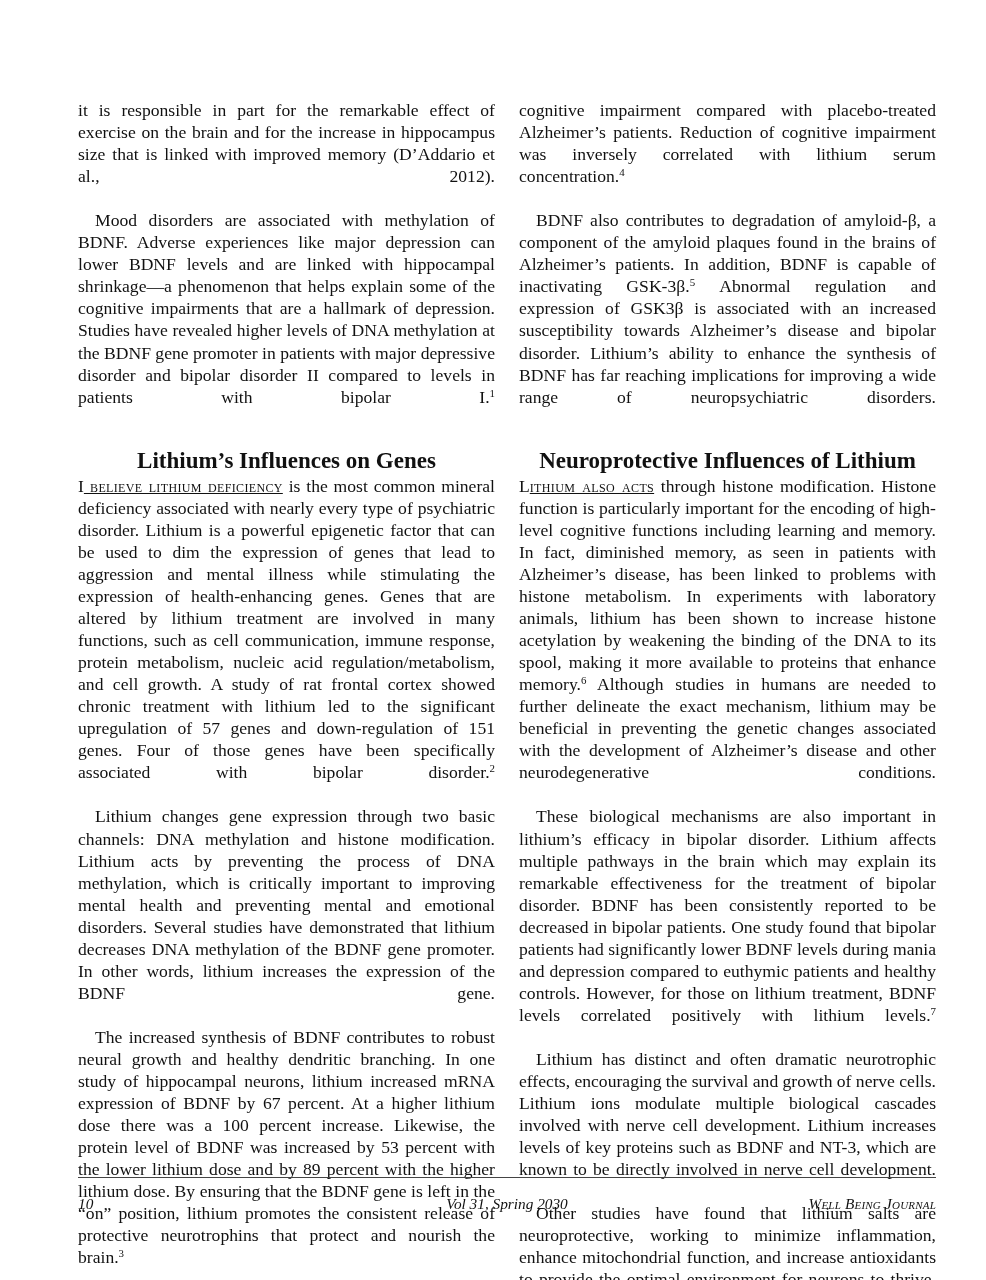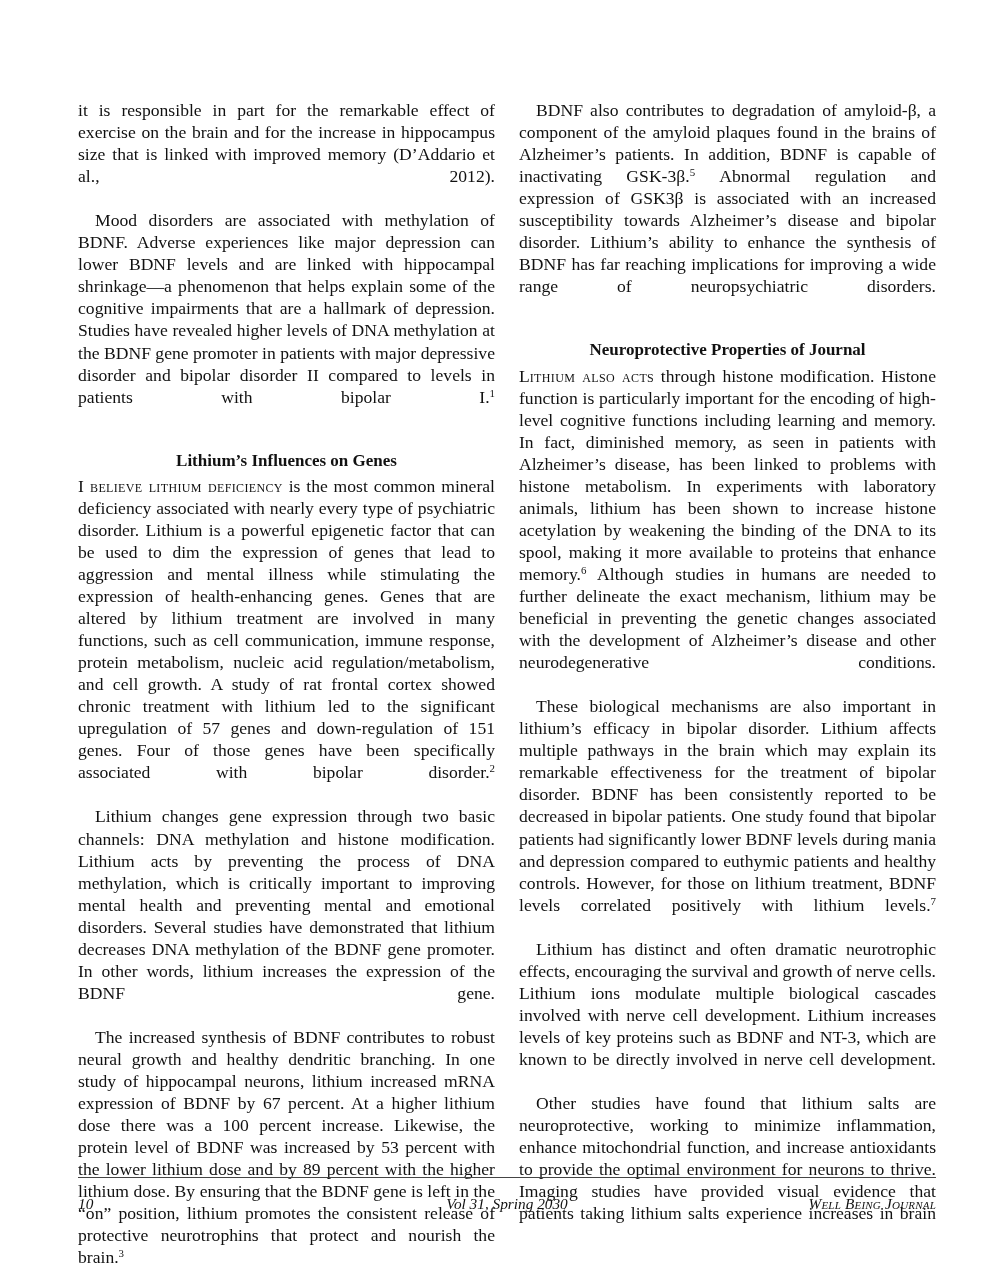--- a/index.html
+++ b/index.html
@@ -67,34 +67,35 @@
   p.para::after {
     content: "";
     display: inline-block;
     width: 100%;
   }
 
   
   h2.section-heading {
     margin: 0;
     padding: 0;
-    font-size: 17px;
+    font-size: 23px;
     line-height: 22.05px;
     font-weight: bold;
     text-align: center;
     text-indent: 0;
   }
   .heading-space-before { height: 20px; }
   .heading-space-after  { height: 3px; }
 
   
   .smallcaps {
     font-variant: small-caps;
     font-feature-settings: "smcp" 1;
     letter-spacing: 0.35px;
+    text-decoration: underline;
   }
 
   
   sup.fn {
     font-size: 0.62em;
     line-height: 0;
     vertical-align: 0.58em;
     letter-spacing: 0;
   }
 
@@ -159,25 +160,26 @@
       <p class="para noindent"><span>I</span><span class="smallcaps"> believe lithium deficiency</span><span> is the most common mineral deficiency associated with nearly every type of psychiatric disorder. Lithium is a powerful epigenetic factor that can be used to dim the expression of genes that lead to aggression and mental illness while stimulating the expression of health-enhancing genes. Genes that are altered by lithium treatment are involved in many functions, such as cell communication, immune response, protein metabolism, nucleic acid regulation/metabolism, and cell growth. A study of rat frontal cortex showed chronic treatment with lithium led to the significant upregulation of 57 genes and down-regulation of 151 genes. Four of those genes have been specifically associated with bipolar disorder.</span><sup class="fn">2</sup></p>
 
       <p class="para">Lithium changes gene expression through two basic channels: DNA methylation and histone modification. Lithium acts by preventing the process of DNA methylation, which is critically important to improving mental health and preventing mental and emotional disorders. Several studies have demonstrated that lithium decreases DNA methylation of the BDNF gene promoter. In other words, lithium increases the expression of the BDNF gene.</p>
 
       <p class="para"><span>The increased synthesis of BDNF contributes to robust neural growth and healthy dendritic branching. In one study of hippocampal neurons, lithium increased mRNA expression of BDNF by 67 percent. At a higher lithium dose there was a 100 percent increase. Likewise, the protein level of BDNF was increased by 53 percent with the lower lithium dose and by 89 percent with the higher lithium dose. By ensuring that the BDNF gene is left in the “on” position, lithium promotes the consistent release of protective neurotrophins that protect and nourish the brain.</span><sup class="fn">3</sup></p>
 
     </div>
 
     <div class="column">
 
+      <p class="para first"><span>cognitive impairment compared with placebo-treated Alzheimer’s patients. Reduction of cognitive impairment was inversely correlated with lithium serum concentration.</span><sup class="fn">4</sup></p>
 
       <p class="para"><span>BDNF also contributes to degradation of amyloid-β, a component of the amyloid plaques found in the brains of Alzheimer’s patients. In addition, BDNF is capable of inactivating GSK-3β.</span><sup class="fn">5</sup><span> Abnormal regulation and expression of GSK3β is associated with an increased susceptibility towards Alzheimer’s disease and bipolar disorder. Lithium’s ability to enhance the synthesis of BDNF has far reaching implications for improving a wide range of neuropsychiatric disorders.</span></p>
 
       <div class="heading-space-before"></div>
-      <h2 class="section-heading">Neuroprotective Properties of Journal</h2>
+      <h2 class="section-heading">Neuroprotective Influences of Lithium</h2>
       <div class="heading-space-after"></div>
 
       <p class="para noindent"><span>L</span><span class="smallcaps">ithium also acts</span><span> through histone modification. Histone function is particularly important for the encoding of high-level cognitive functions including learning and memory. In fact, diminished memory, as seen in patients with Alzheimer’s disease, has been linked to problems with histone metabolism. In experiments with laboratory animals, lithium has been shown to increase histone acetylation by weakening the binding of the DNA to its spool, making it more available to proteins that enhance memory.</span><sup class="fn">6</sup><span> Although studies in humans are needed to further delineate the exact mechanism, lithium may be beneficial in preventing the genetic changes associated with the development of Alzheimer’s disease and other neurodegenerative conditions.</span></p>
 
       <p class="para"><span>These biological mechanisms are also important in lithium’s efficacy in bipolar disorder. Lithium affects multiple pathways in the brain which may explain its remarkable effectiveness for the treatment of bipolar disorder. BDNF has been consistently reported to be decreased in bipolar patients. One study found that bipolar patients had significantly lower BDNF levels during mania and depression compared to euthymic patients and healthy controls. However, for those on lithium treatment, BDNF levels correlated positively with lithium levels.</span><sup class="fn">7</sup></p>
 
       <p class="para">Lithium has distinct and often dramatic neurotrophic effects, encouraging the survival and growth of nerve cells. Lithium ions modulate multiple biological cascades involved with nerve cell development. Lithium increases levels of key proteins such as BDNF and NT-3, which are known to be directly involved in nerve cell development.</p>
 
       <p class="para">Other studies have found that lithium salts are neuroprotective, working to minimize inflammation, enhance mitochondrial function, and increase antioxidants to provide the optimal environment for neurons to thrive. Imaging studies have provided visual evidence that patients taking lithium salts experience increases in brain</p>
 

